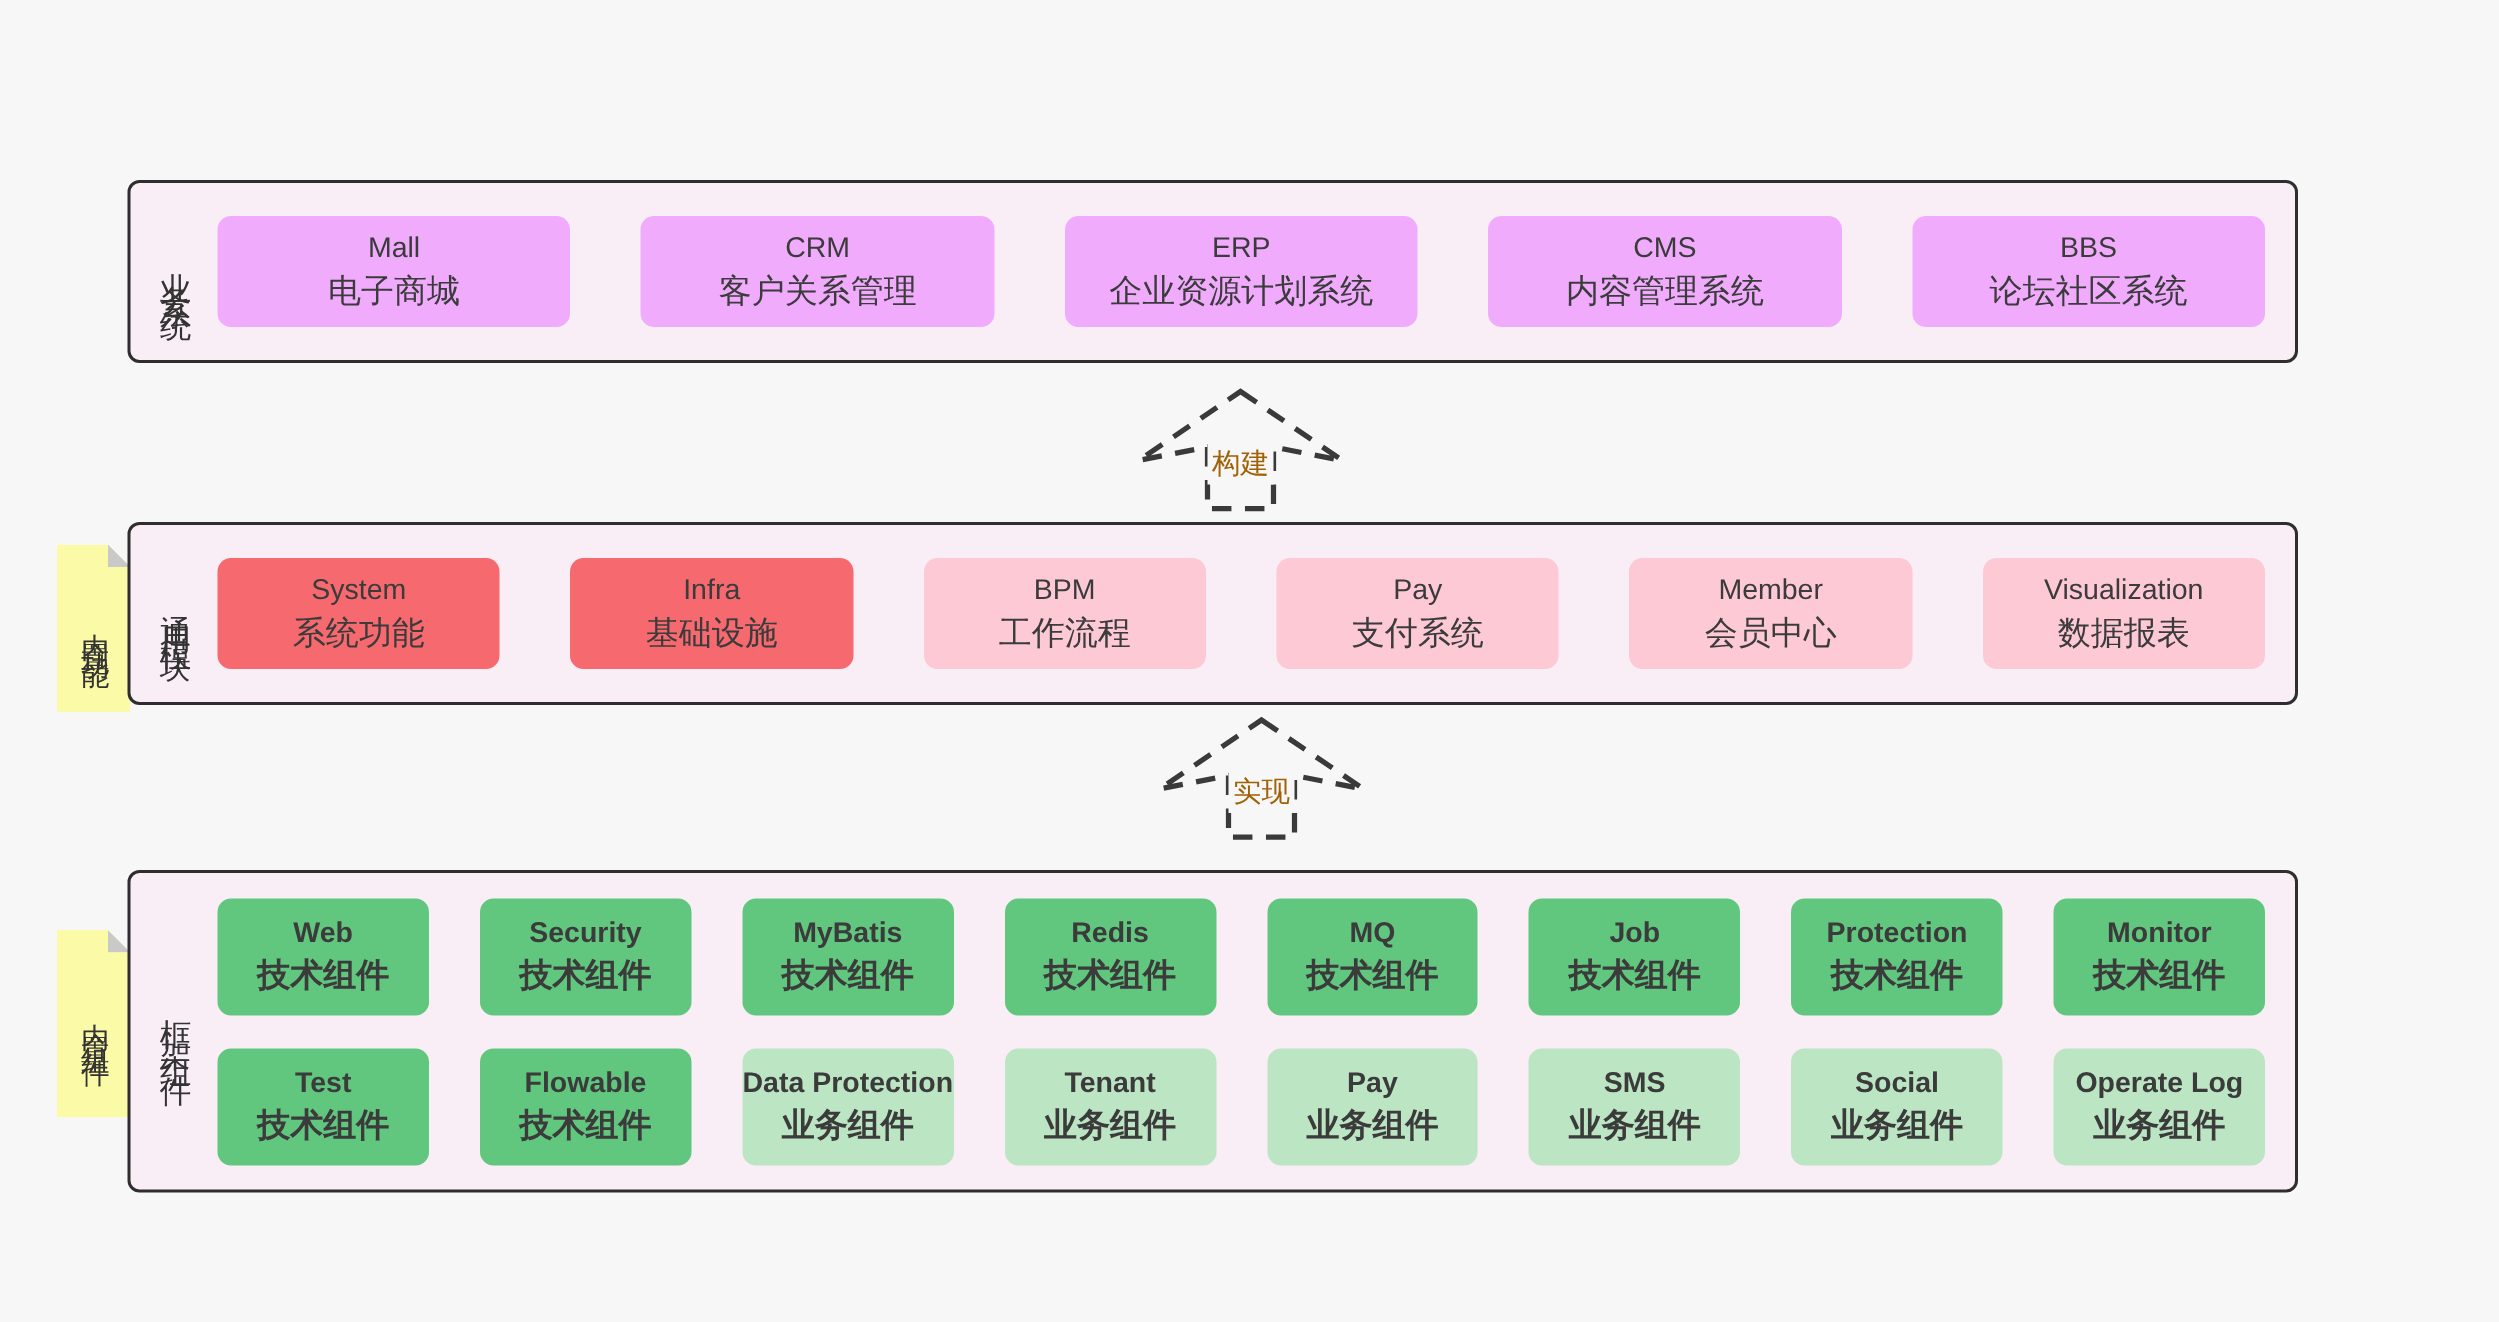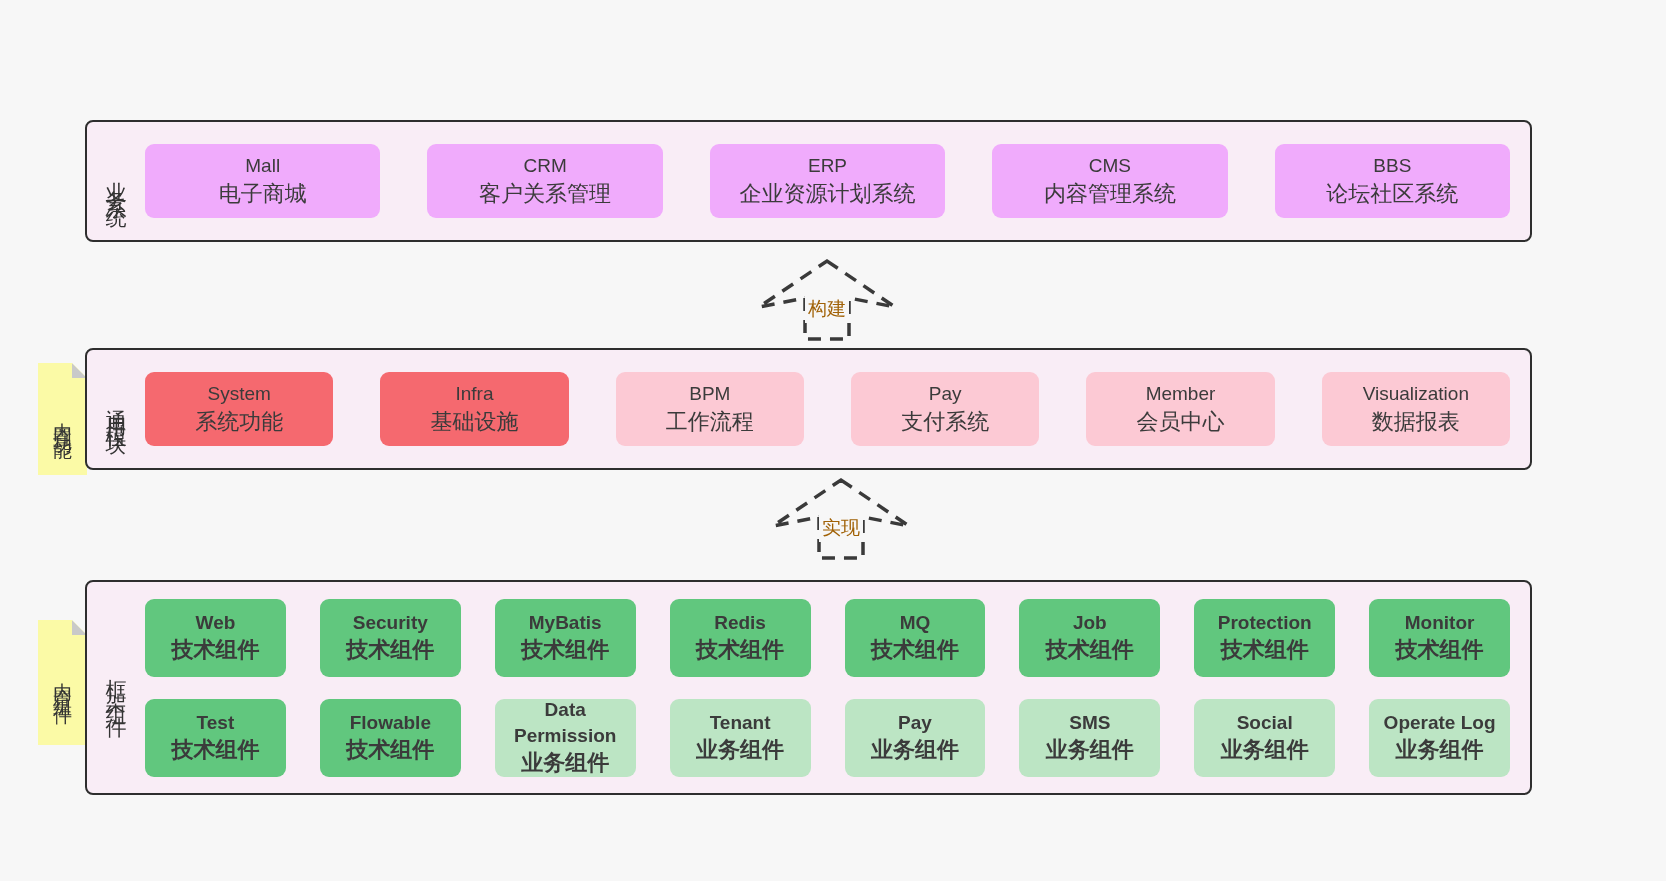--- a/index.html
+++ b/index.html
@@ -203,21 +203,21 @@
       <div class="row">
         <div class="box gdark">
           <span class="name">Test</span>
           <span class="desc">技术组件</span>
         </div>
         <div class="box gdark">
           <span class="name">Flowable</span>
           <span class="desc">技术组件</span>
         </div>
         <div class="box glight">
-          <span class="name">Data Permission</span>
+          <span class="name">Data Protection</span>
           <span class="desc">业务组件</span>
         </div>
         <div class="box glight">
           <span class="name">Tenant</span>
           <span class="desc">业务组件</span>
         </div>
         <div class="box glight">
           <span class="name">Pay</span>
           <span class="desc">业务组件</span>
         </div>

